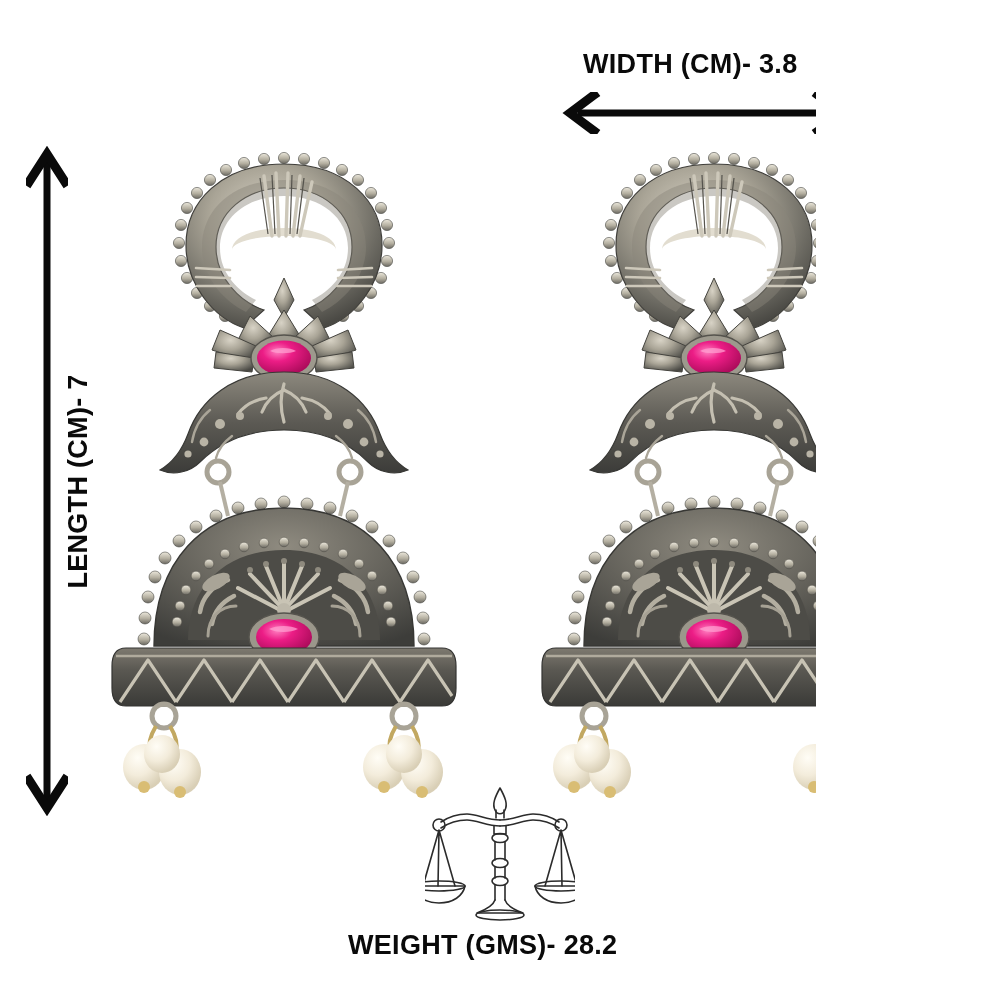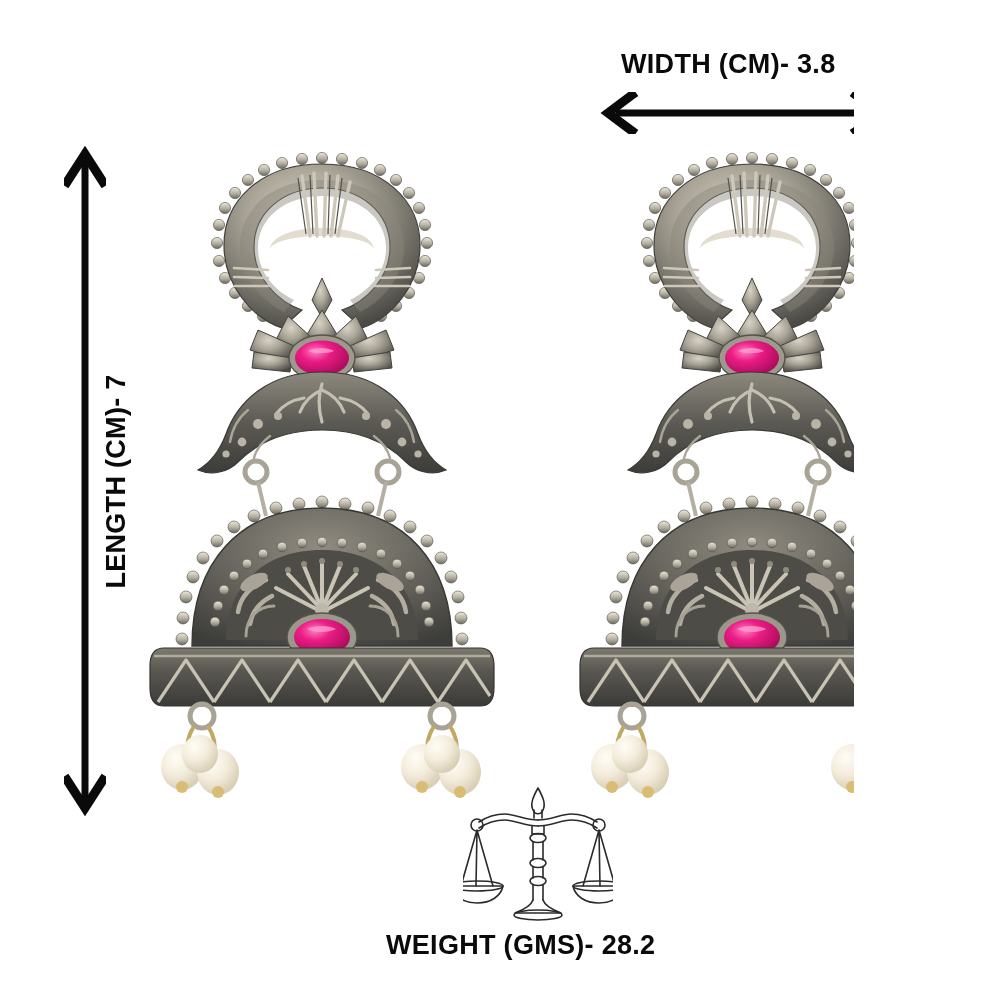--- a/index.html
+++ b/index.html
@@ -7,21 +7,20 @@
     padding: 0;
     background: #ffffff;
   }
   #stage {
     position: relative;
     width: 816px;
     height: 1000px;
     background: #ffffff;
     overflow: hidden;
     font-family: "Liberation Sans", sans-serif;
-    margin-left: 38px;
   }
 
   
   .anno-text {
     position: absolute;
     color: #0a0a0a;
     font-weight: bold;
     letter-spacing: 0.3px;
     white-space: nowrap;
     font-family: "Liberation Sans", sans-serif;

